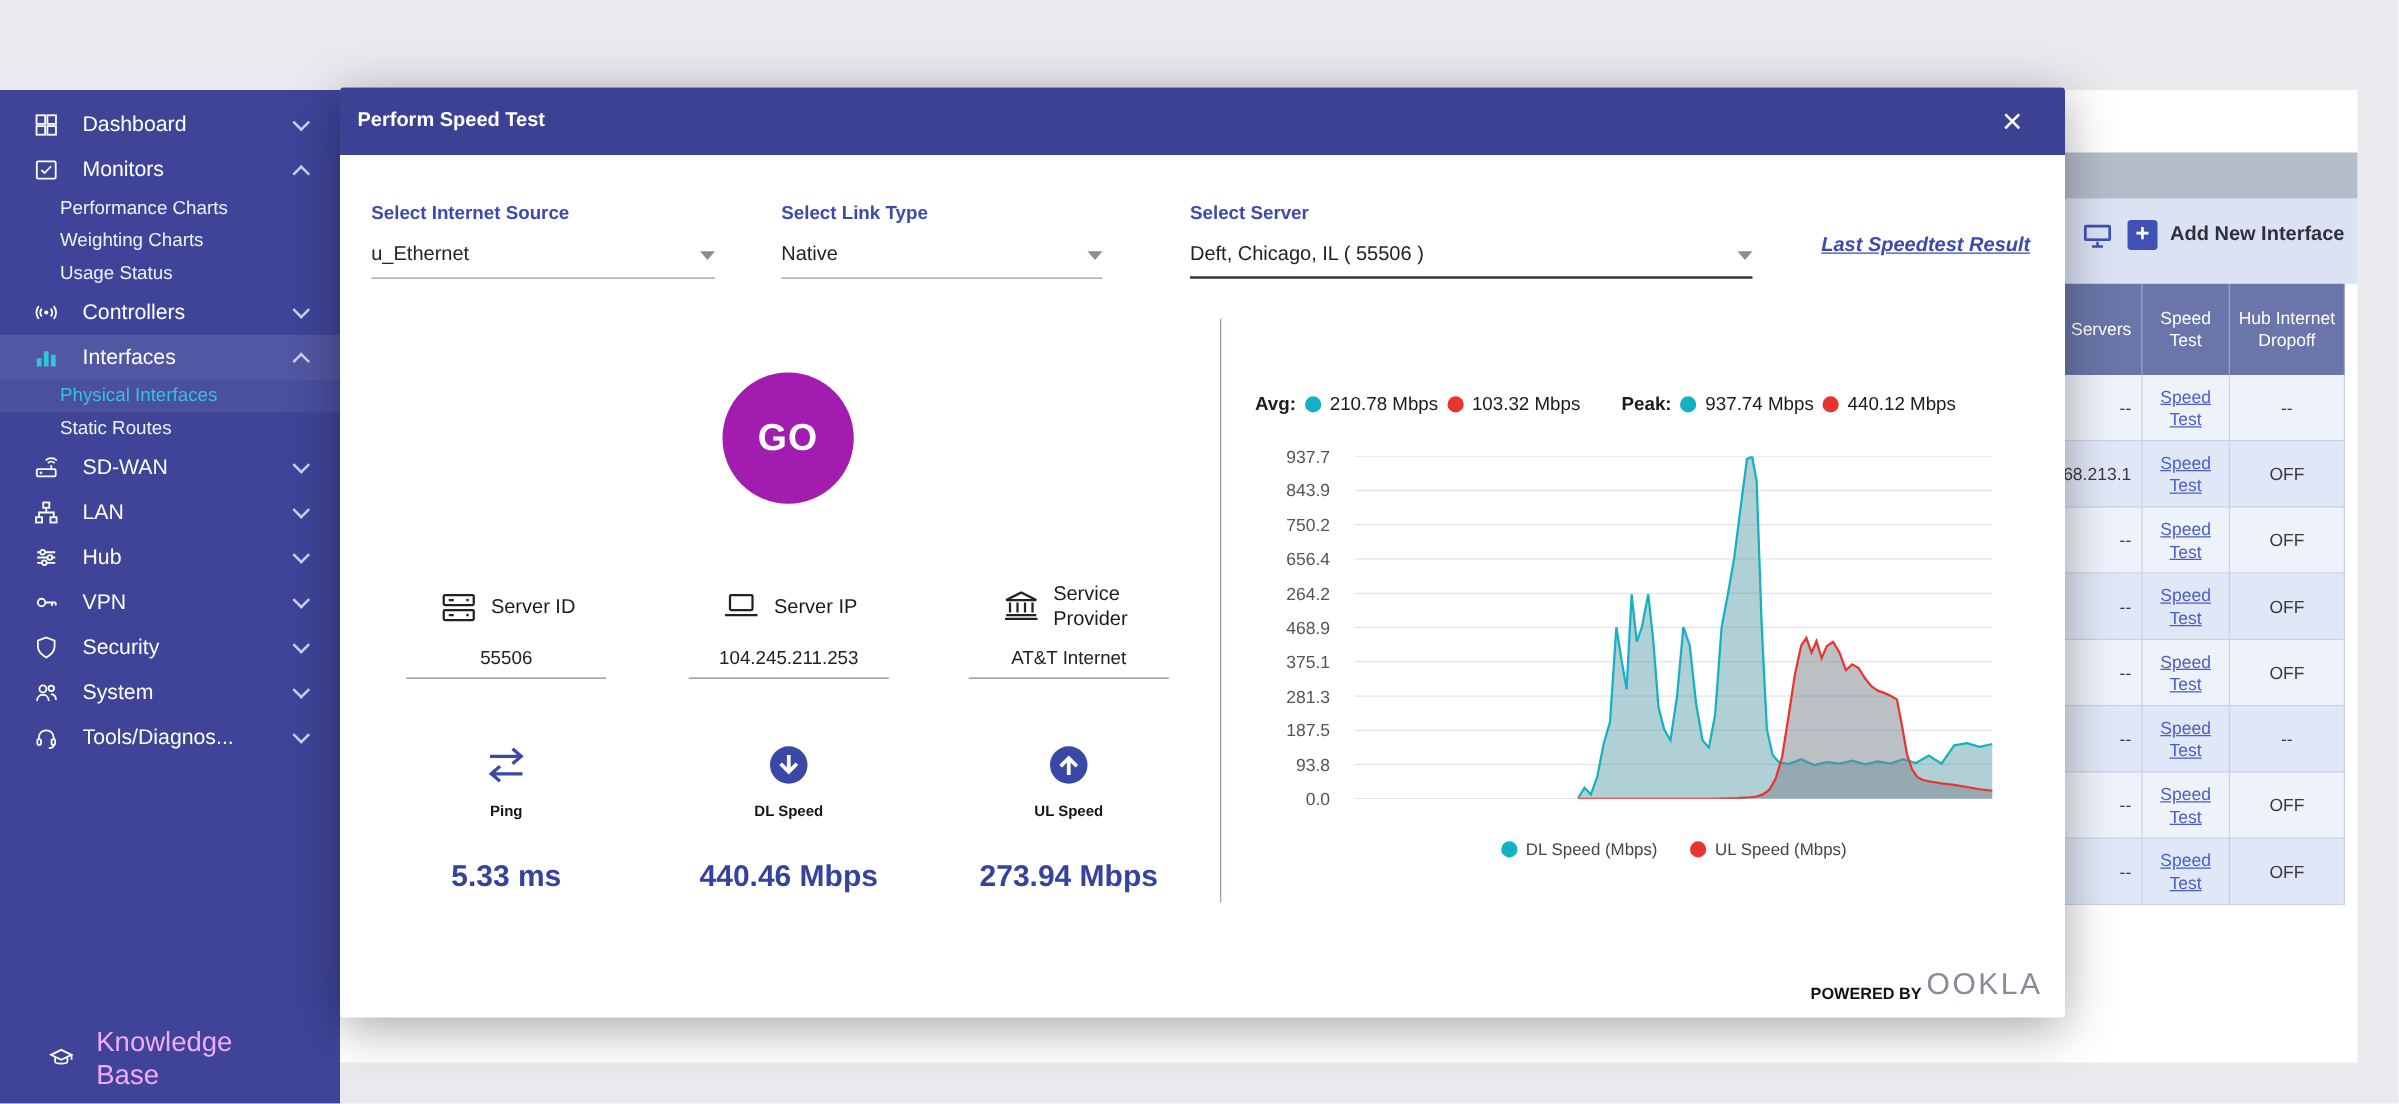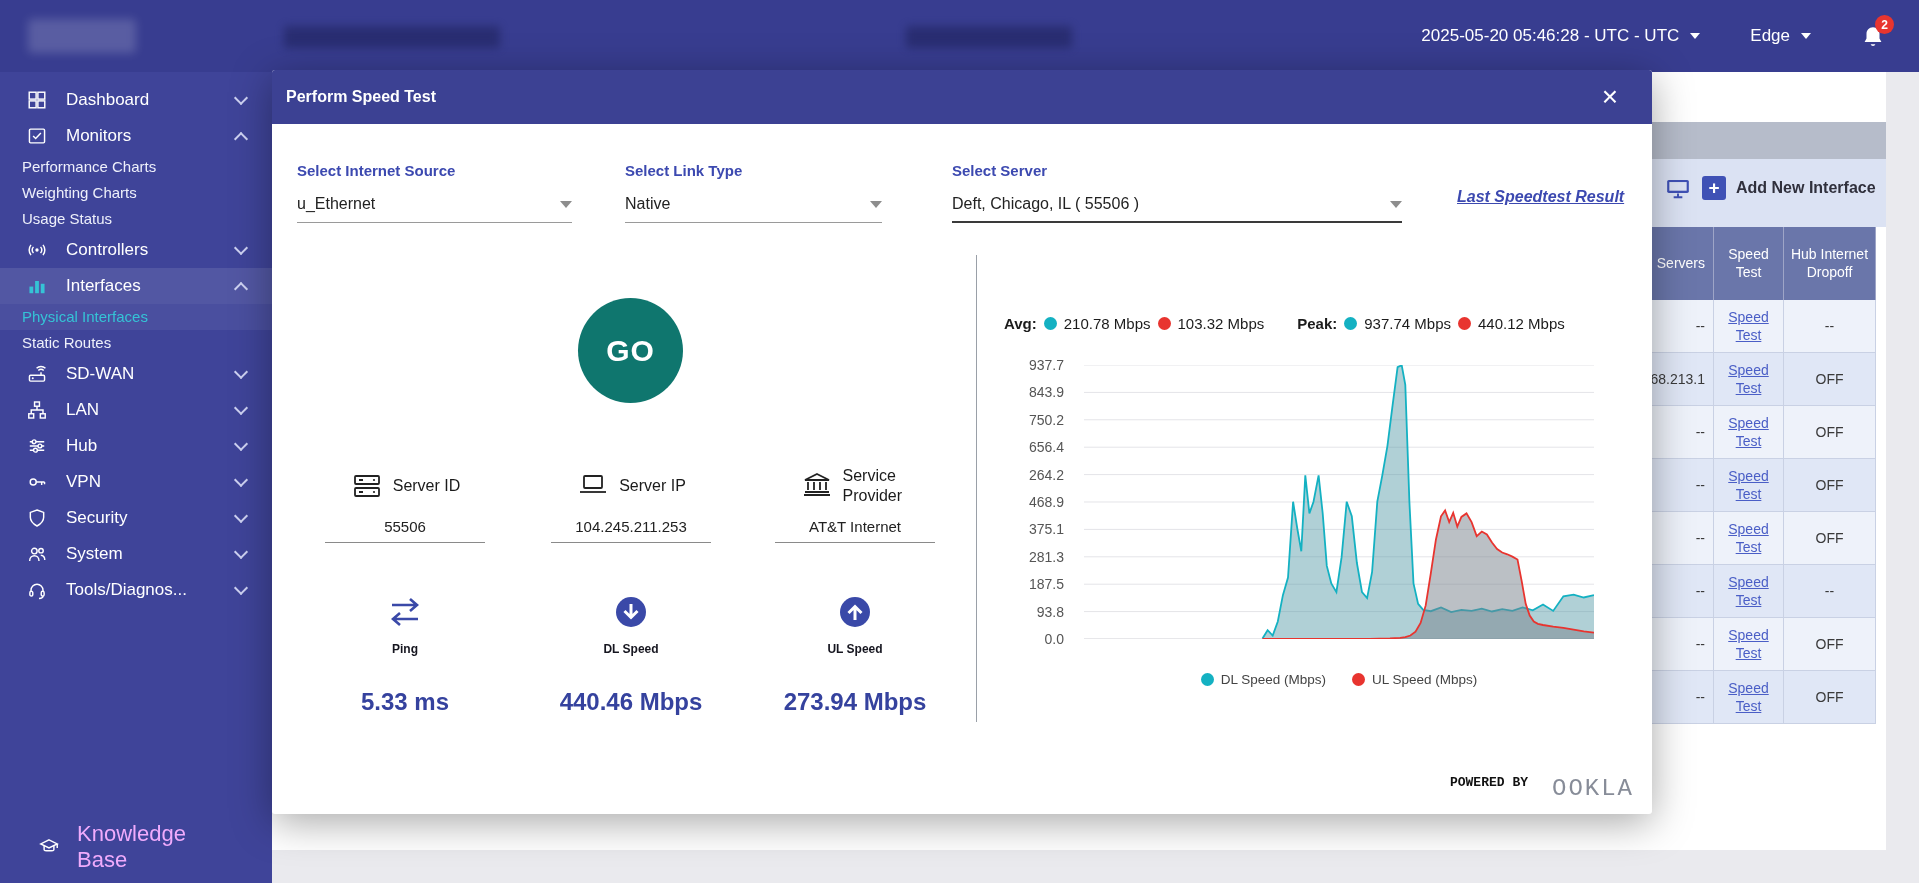--- a/index.html
+++ b/index.html
@@ -16,21 +16,21 @@
   .hcaret{width:0;height:0;border-left:5px solid transparent;border-right:5px solid transparent;border-top:6px solid #fff;display:inline-block;margin-left:11px;}
   .bell-wrap{position:relative;cursor:pointer;margin-top:4px;}
   .badge{position:absolute;top:-10px;right:-9px;width:19px;height:19px;border-radius:50%;background:#e8352f;color:#fff;font-size:12px;font-weight:bold;display:flex;align-items:center;justify-content:center;}
 
   
   .sidebar{position:absolute;left:0;top:72px;width:272px;height:811px;background:#3f4499;z-index:5;padding-top:10px;box-sizing:border-box;}
   .side-item{height:36px;display:flex;align-items:center;padding:0 26px;gap:18px;color:#fff;font-size:17px;cursor:pointer;}
   .side-item .s-icon{width:22px;height:20px;display:flex;align-items:center;justify-content:center;flex:none;}
   .side-item .s-label{flex:1;white-space:nowrap;}
   .side-item.active{background:rgba(255,255,255,.10);}
-  .side-sub{height:26px;line-height:26px;padding-left:22px;font-size:15px;color:#eef0fb;cursor:pointer;white-space:nowrap;}
+  .side-sub{height:26px;line-height:26px;padding-left:48px;font-size:15px;color:#eef0fb;cursor:pointer;white-space:nowrap;}
   .side-sub.active{color:#35c3d6;background:rgba(255,255,255,.06);}
   .chev{width:8px;height:8px;border-right:2px solid #ced2f2;border-bottom:2px solid #ced2f2;transform:rotate(45deg);margin-top:-4px;flex:none;}
   .chev.up{transform:rotate(-135deg);margin-top:5px;}
   .kb{position:absolute;left:0;right:0;bottom:18px;height:36px;display:flex;align-items:center;gap:18px;padding:0 39px;color:#f0abfc;font-size:22px;cursor:pointer;}
 
   
   .content-bg{position:absolute;left:272px;top:72px;width:1614px;height:778px;background:#fff;z-index:1;}
   .toolbar-strip{position:absolute;left:1280px;top:122px;width:606px;height:37px;background:#b6bcca;z-index:2;}
   .add-bar{position:absolute;left:1280px;top:159px;width:606px;height:68px;background:#dbe2f3;z-index:2;}
   .add-inner{position:absolute;left:384px;top:17px;display:flex;align-items:center;gap:10px;}
@@ -57,21 +57,21 @@
   .modal-body{position:relative;height:690px;}
 
   .sel{position:absolute;top:38px;}
   .sel-label{font-size:15px;font-weight:bold;color:#3c49b0;}
   .sel-value{display:flex;align-items:center;margin-top:16px;padding-bottom:9px;border-bottom:1px solid #9a9a9a;font-size:16px;color:#222;cursor:pointer;}
   .sel-value .sv-text{flex:1;white-space:nowrap;}
   .sel-caret{width:0;height:0;border-left:6px solid transparent;border-right:6px solid transparent;border-top:7px solid #8d8d8d;flex:none;}
   .sel.focused .sel-value{border-bottom:2px solid #3a3a3a;padding-bottom:8px;}
   .last-link{position:absolute;left:1185px;top:64px;font-size:16px;font-weight:bold;font-style:italic;text-decoration:underline;color:#3c49b0;cursor:pointer;white-space:nowrap;}
 
-  .go-btn{position:absolute;left:306px;top:174px;width:105px;height:105px;border-radius:50%;background:#0f766e;color:#fff;font-size:30px;font-weight:bold;letter-spacing:1px;display:flex;align-items:center;justify-content:center;cursor:pointer;}
+  .go-btn{position:absolute;left:306px;top:174px;width:105px;height:105px;border-radius:50%;background:#a21caf;color:#fff;font-size:30px;font-weight:bold;letter-spacing:1px;display:flex;align-items:center;justify-content:center;cursor:pointer;}
 
   .info-col{position:absolute;width:190px;top:340px;text-align:center;}
   .info-head{display:flex;align-items:center;justify-content:center;gap:9px;color:#1b1b1b;font-size:16px;min-height:44px;line-height:1.25;}
   .wrap2{max-width:68px;display:inline-block;text-align:left;}
   .info-val{margin:10px auto 0;width:160px;padding-bottom:7px;border-bottom:1px solid #8a8a8a;font-size:15px;color:#222;}
 
   .metric-col{position:absolute;width:190px;top:470px;text-align:center;}
   .metric-label{margin-top:12px;font-size:12px;font-weight:bold;color:#15151f;}
   .metric-value{margin-top:32px;font-size:24px;font-weight:bold;color:#35429e;white-space:nowrap;}
 
@@ -81,21 +81,21 @@
   .stat-label{font-weight:bold;}
   .peak-gap{margin-left:26px;}
   .dot{width:13px;height:13px;border-radius:50%;display:inline-block;flex:none;}
 
   .chart-yaxis{position:absolute;left:726px;top:241px;width:76px;height:274px;font-size:14px;color:#555;}
   .ytick{position:absolute;right:10px;height:18px;line-height:18px;}
   .chart-plot{position:absolute;left:812px;top:241px;width:510px;height:274px;}
   .chart-legend{position:absolute;left:812px;top:548px;width:510px;display:flex;justify-content:center;align-items:center;gap:26px;font-size:13.5px;color:#444;}
   .legend-item{display:flex;align-items:center;gap:7px;}
 
-  .powered{position:absolute;right:18px;bottom:12px;display:flex;align-items:flex-start;gap:24px;font-family:Liberation Mono, monospace;}
+  .powered{position:absolute;right:18px;bottom:12px;display:flex;align-items:flex-end;gap:4px;}
   .powered .pb{font-size:13px;font-weight:bold;color:#111;}
   .powered .ookla{font-size:24px;color:#878c98;letter-spacing:2px;}
 
   svg{display:block;}
 </style>
 </head>
 <body>
 
 <div class="app">
 
@@ -176,42 +176,20 @@
       <div class="bg-row">
         <div class="td td-servers">--</div>
         <div class="td">
             <span class="speed-link">Speed Test</span>
           </div>
         <div class="td">OFF</div>
       </div>
     </div>
   </div>
 
-  <header class="hdr">
-    <div class="logo-blur"></div>
-    <div class="blur-block b1"></div>
-    <div class="blur-block b2"></div>
-    <div class="hdr-right">
-      <div class="hdr-item">
-        <span>2025-05-20 05:46:28 - UTC - UTC</span>
-        <span class="hcaret"></span>
-      </div>
-      <div class="hdr-item">
-        <span>Edge</span>
-        <span class="hcaret"></span>
-      </div>
-      <div class="bell-wrap">
-        <svg width="24" height="26" viewBox="0 0 24 26">
-          <path d="M12,2.2 c-4,0 -6.5,3 -6.5,6.6 V13.5 L3.6,17 h16.8 L18.5,13.5 V8.8 C18.5,5.2 16,2.2 12,2.2 Z" fill="#fff"></path>
-          <path d="M9.6,19.3 a2.5,2.5 0 0 0 4.8,0 Z" fill="#fff"></path>
-        </svg>
-        <span class="badge">2</span>
-      </div>
-    </div>
-  </header>
 
   <nav class="sidebar">
     <div class="side-item">
       <span class="s-icon">
         <svg width="20" height="20" viewBox="0 0 18 18" stroke="#fff" stroke-width="1.3" fill="none">
           <rect x="2" y="2" width="6.2" height="6.2"></rect>
             <rect x="9.8" y="2" width="6.2" height="6.2"></rect>
           <rect x="2" y="9.8" width="6.2" height="6.2"></rect>
             <rect x="9.8" y="9.8" width="6.2" height="6.2"></rect>
         </svg>

